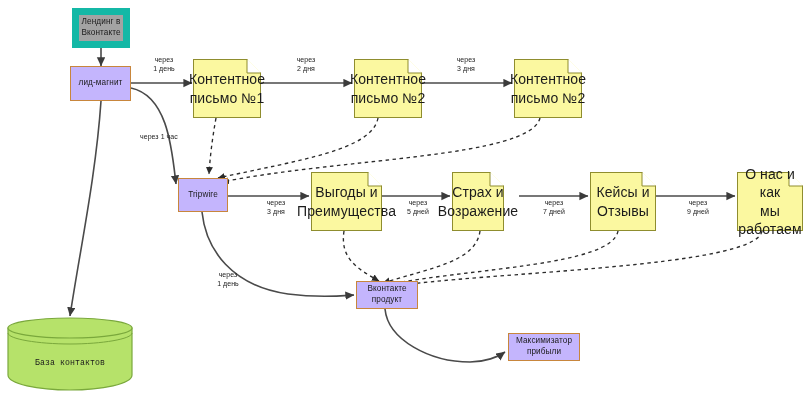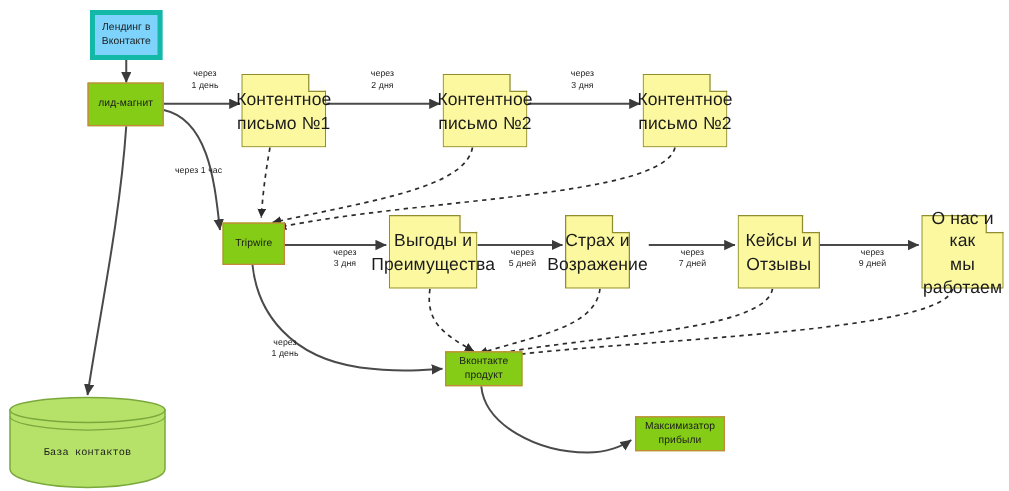--- a/index.html
+++ b/index.html
@@ -30,25 +30,25 @@
     justify-content: center;
     text-align: center;
     font-size: 8.2px;
     line-height: 1.32;
     color: #1b1b1b;
     letter-spacing: 0.1px;
     white-space: pre-line;
     z-index: 5;
   }
   .node.blue {
-    background: #7dd3fc;
-    border: 4px solid #14b8a6;
+    background: #a3a3a3;
+    border: 7px solid #14b8a6;
   }
   .node.orange {
-    background: #84cc16;
+    background: #c4b5fd;
     border: 1px solid #c8863c;
   }
   .note-wrap {
     position: absolute;
     z-index: 5;
   }
   .note-wrap .note-body {
     position: absolute;
     left: 0;
     top: 0;

